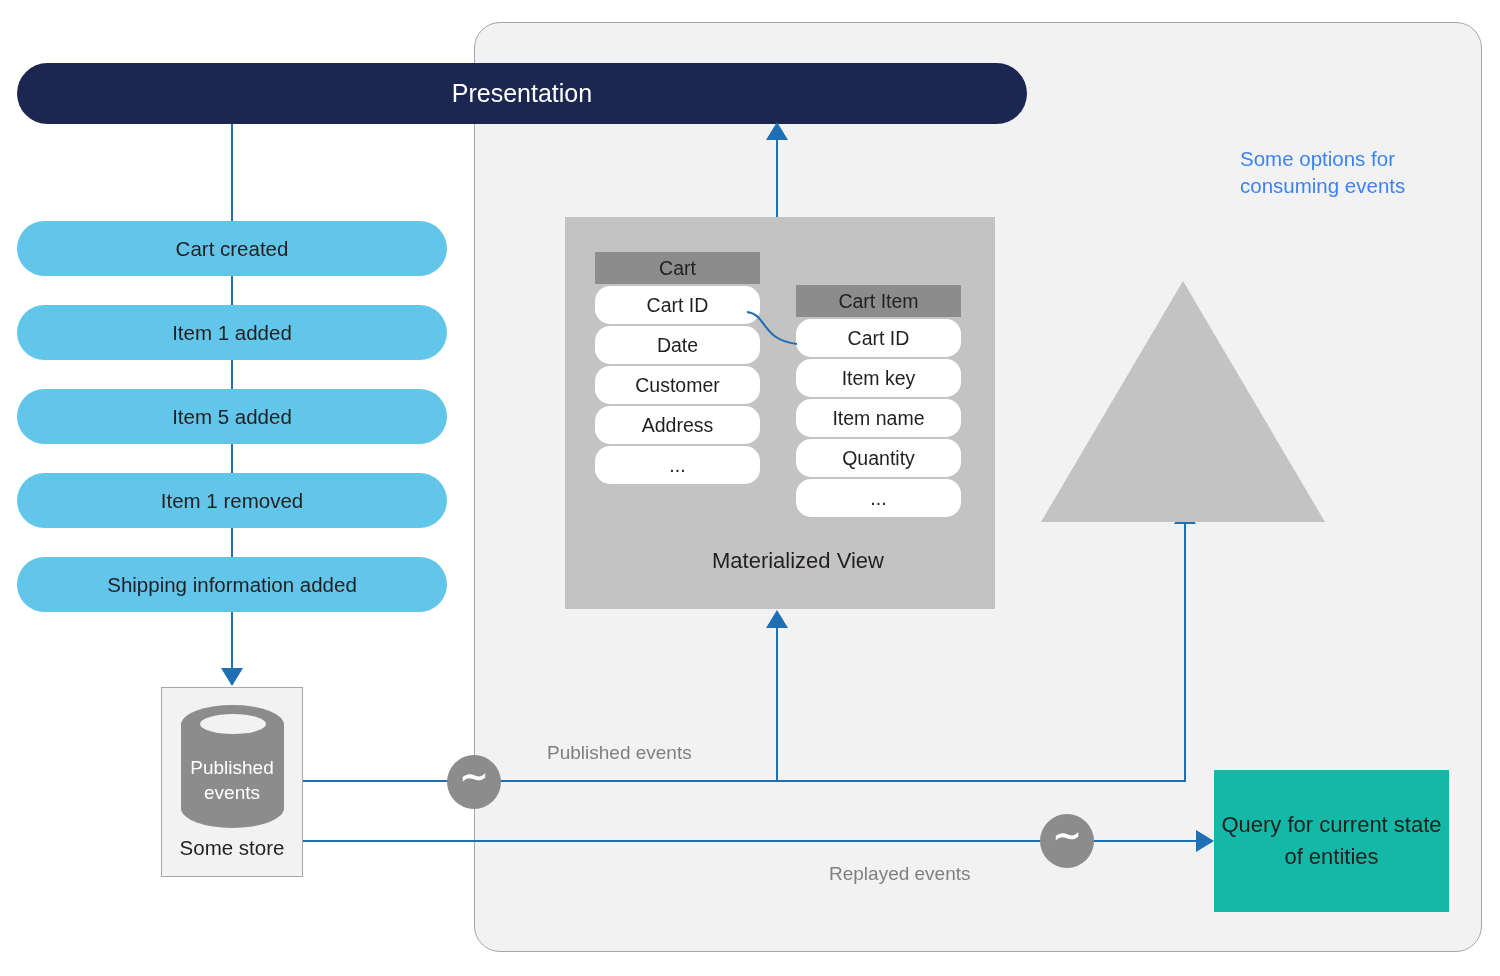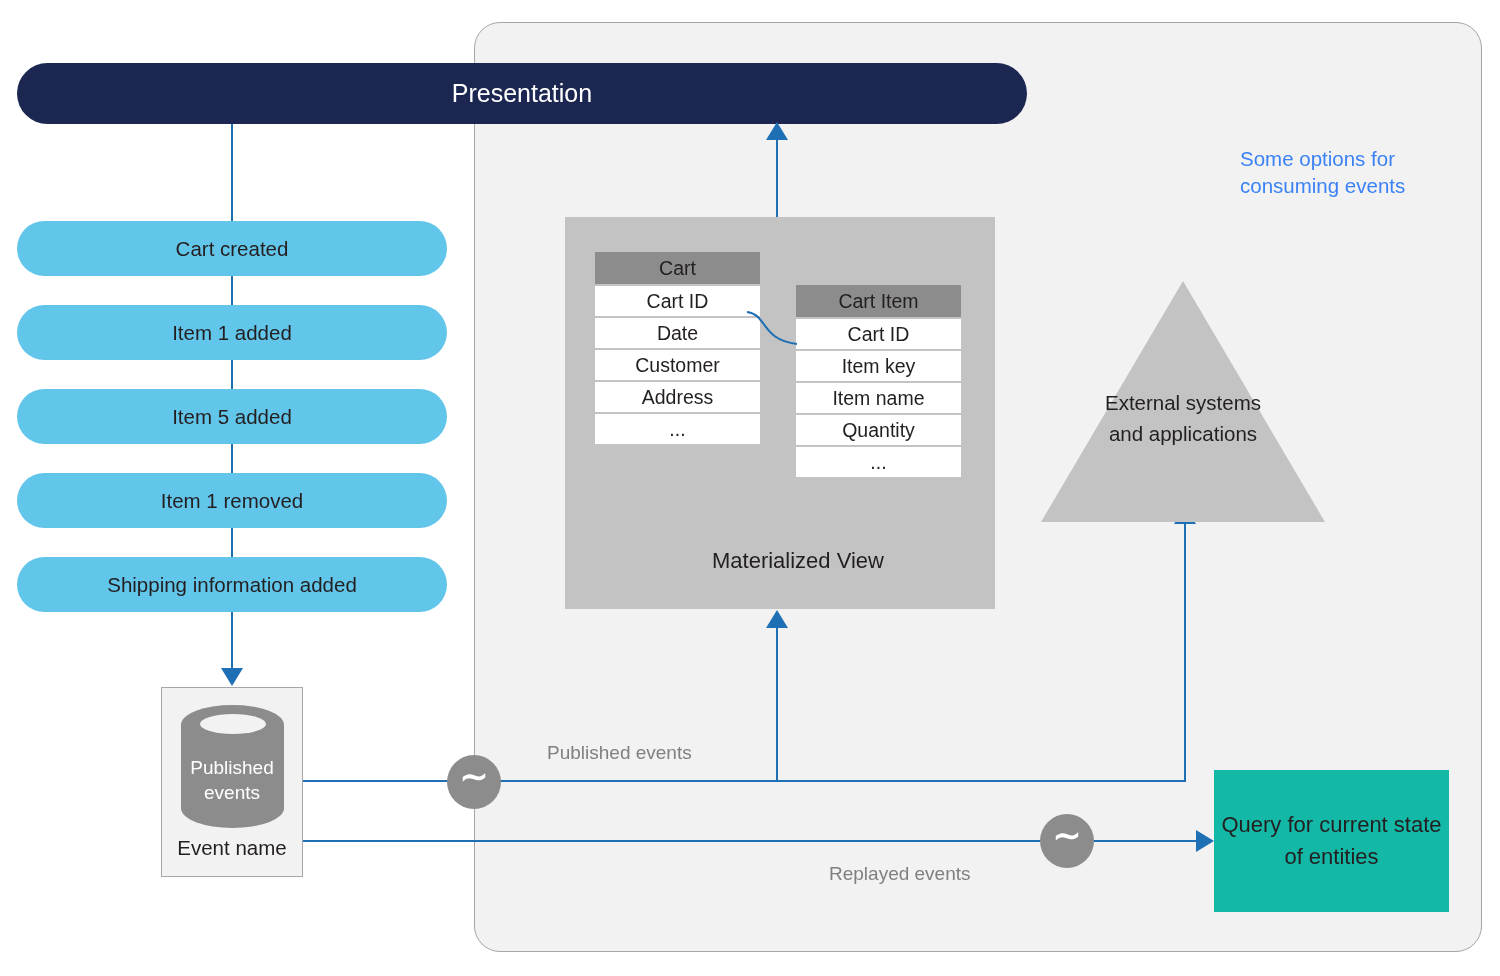--- a/index.html
+++ b/index.html
@@ -162,28 +162,29 @@
   .entity-header {
     height: 32px;
     background: #8c8c8c;
     color: #231f20;
     font-size: 19.5px;
     display: flex;
     align-items: center;
     justify-content: center;
   }
   .entity-row {
-    height: 30px;
+    height: 38px;
     margin-top: 2px;
     background: #ffffff;
     color: #231f20;
     font-size: 19.5px;
     display: flex;
     align-items: center;
     justify-content: center;
+    border-radius: 15px;
   }
   #entity-cart { left: 595px; top: 252px; }
   #entity-cart-item { left: 796px; top: 285px; }
 
   
   .ext-triangle {
     position: absolute;
     left: 1041px;
     top: 281px;
     width: 0;
@@ -295,21 +296,21 @@
   <div class="event-pill" style="top:221px;">Cart created</div>
   <div class="event-pill" style="top:305px;">Item 1 added</div>
   <div class="event-pill" style="top:389px;">Item 5 added</div>
   <div class="event-pill" style="top:473px;">Item 1 removed</div>
   <div class="event-pill" style="top:557px;">Shipping information added</div>
 
   <div class="event-store-box"></div>
   <div class="cylinder"></div>
   <div class="cylinder-top"></div>
   <div class="cylinder-label">Published events</div>
-  <div class="event-store-caption">Event name</div>
+  <div class="event-store-caption">Some store</div>
 
   <div class="hline" style="left:303px;top:780px;width:883px;"></div>
   <div class="vline" style="left:776px;top:628px;height:153px;"></div>
   <div class="arrow-up" style="left:766px;top:610px;"></div>
   <div class="vline" style="left:1184px;top:524px;height:257px;"></div>
   <div class="arrow-up" style="left:1174px;top:506px;"></div>
   <div class="flow-label" style="left:547px;top:742px;">Published events</div>
   <div class="tilde-badge" style="left:447px;top:755px;">
       <span>∼</span>
     </div>
@@ -343,17 +344,16 @@
     <div class="entity-row">Item name</div>
     <div class="entity-row">Quantity</div>
     <div class="entity-row">...</div>
   </div>
 
   <svg class="link-curve" width="60" height="60" viewBox="0 0 60 60">
     <path d="M 2 12 C 22 14, 16 40, 52 44" fill="none" stroke="#1f6fb5" stroke-width="2"></path>
   </svg>
 
   <div class="ext-triangle"></div>
-  <div class="ext-label">External systems and applications</div>
 
   <div class="query-box">Query for current state of entities</div>
 
 </div>
 
 </body></html>

